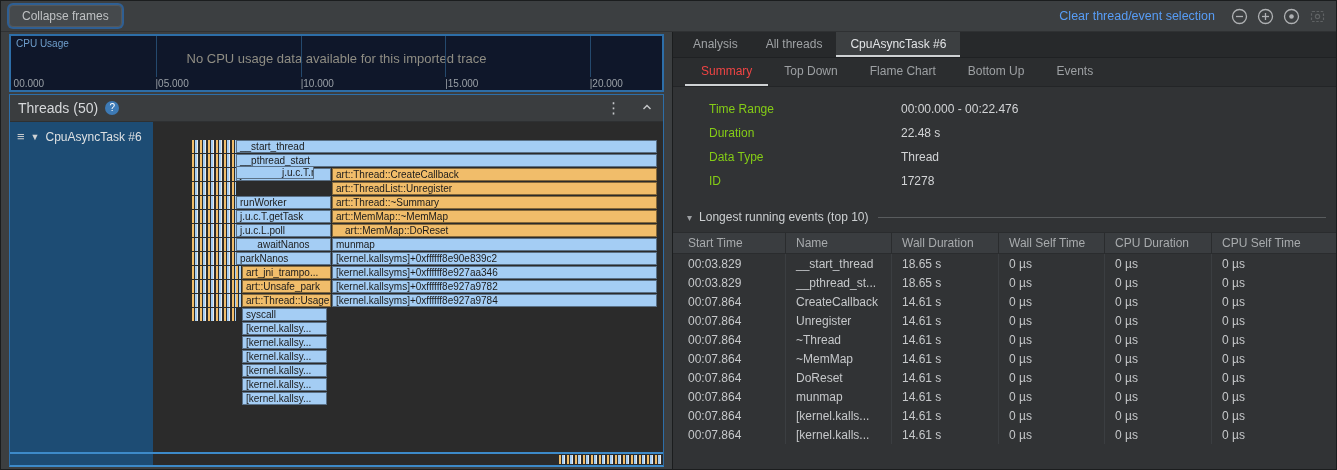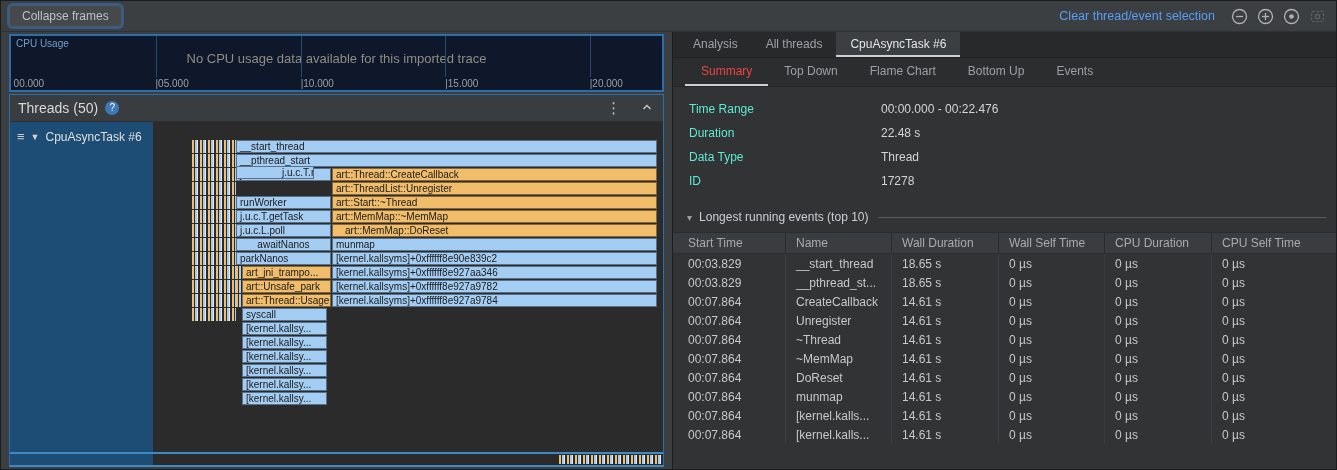--- a/index.html
+++ b/index.html
@@ -67,21 +67,21 @@
   .tab { padding:0 14px; display:flex; align-items:center; color:#9fa2a5; font-size:12px;
          border-bottom:2px solid transparent; cursor:default; }
   .tab.sel { background:#3c3f41; color:#e2e4e6; border-bottom-color:#cfd2d4; }
   .subtabbar { flex:0 0 29px; background:#2b2d2f; display:flex; padding-left:12px;
                border-bottom:1px solid #232527; }
   .subtab { padding:0 16px; display:flex; align-items:center; color:#9da0a3; font-size:12px;
             border-bottom:2px solid transparent; cursor:default; }
   .subtab.sel { color:#ef4444; border-bottom-color:#cfd2d4; }
   .content { flex:1; padding-top:10px; display:flex; flex-direction:column; min-height:0; }
   .kv { display:flex; padding:5px 0 5px 16px; font-size:12px; }
-  .kv-label { width:192px; color:#5eead4; }
+  .kv-label { width:192px; color:#84cc16;margin-left:20px; }
   .kv-value { color:#d2d4d6; }
   .section-head { display:flex; align-items:center; margin:17px 10px 8px 14px;
                   color:#cdd0d2; font-size:12px; }
   .tri { color:#9da0a3; font-size:10px; margin-right:7px; }
   .rule { flex:1; height:1px; background:#595c5e; margin-left:10px; }
   .etable { flex:1; overflow:hidden; font-size:12px; }
   .trow { display:flex; height:19px; align-items:center; color:#c6c8ca; }
   .trow.head { height:22px; background:#3a3d40; color:#a8abad; border-top:1px solid #2a2c2e;
                border-bottom:1px solid #2a2c2e; }
   .tcell { flex:0 0 auto; padding-left:10px; white-space:nowrap; overflow:hidden; text-overflow:ellipsis; }
@@ -171,21 +171,21 @@
               <div class="seg ticks" style="left: 39px; top: 32px; width: 44px;"></div>
               <div class="seg blue" style="left: 83px; top: 32px; width: 421px;">__pthread_start</div>
               <div class="seg ticks" style="left: 39px; top: 46px; width: 44px;"></div>
               <div class="seg blue" style="left: 83px; top: 46px; width: 95px;">j.l.Thread.run</div>
               <div class="seg orange" style="left: 179px; top: 46px; width: 325px;">art::Thread::CreateCallback</div>
               <div class="seg ticks" style="left: 39px; top: 60px; width: 44px;"></div>
               <div class="seg blue" style="left: 83px; top: 44px; width: 78px; padding-left: 45px;">j.u.c.T.run</div>
               <div class="seg orange" style="left: 179px; top: 60px; width: 325px;">art::ThreadList::Unregister</div>
               <div class="seg ticks" style="left: 39px; top: 74px; width: 44px;"></div>
               <div class="seg blue" style="left: 83px; top: 74px; width: 95px;">runWorker</div>
-              <div class="seg orange" style="left: 179px; top: 74px; width: 325px;">art::Start::~Thread</div>
+              <div class="seg orange" style="left: 179px; top: 74px; width: 325px;">art::Thread::~Summary</div>
               <div class="seg ticks" style="left: 39px; top: 88px; width: 44px;"></div>
               <div class="seg blue" style="left: 83px; top: 88px; width: 95px;">j.u.c.T.getTask</div>
               <div class="seg orange" style="left: 179px; top: 88px; width: 325px;">art::MemMap::~MemMap</div>
               <div class="seg ticks" style="left: 39px; top: 102px; width: 44px;"></div>
               <div class="seg blue" style="left: 83px; top: 102px; width: 95px;">j.u.c.L.poll</div>
               <div class="seg orange" style="left: 179px; top: 102px; width: 325px; padding-left: 12px;">art::MemMap::DoReset</div>
               <div class="seg ticks" style="left: 39px; top: 116px; width: 44px;"></div>
               <div class="seg blue" style="left: 83px; top: 116px; width: 95px; text-align: center;">awaitNanos</div>
               <div class="seg blue" style="left: 179px; top: 116px; width: 325px;">munmap</div>
               <div class="seg ticks" style="left: 39px; top: 130px; width: 44px;"></div>

